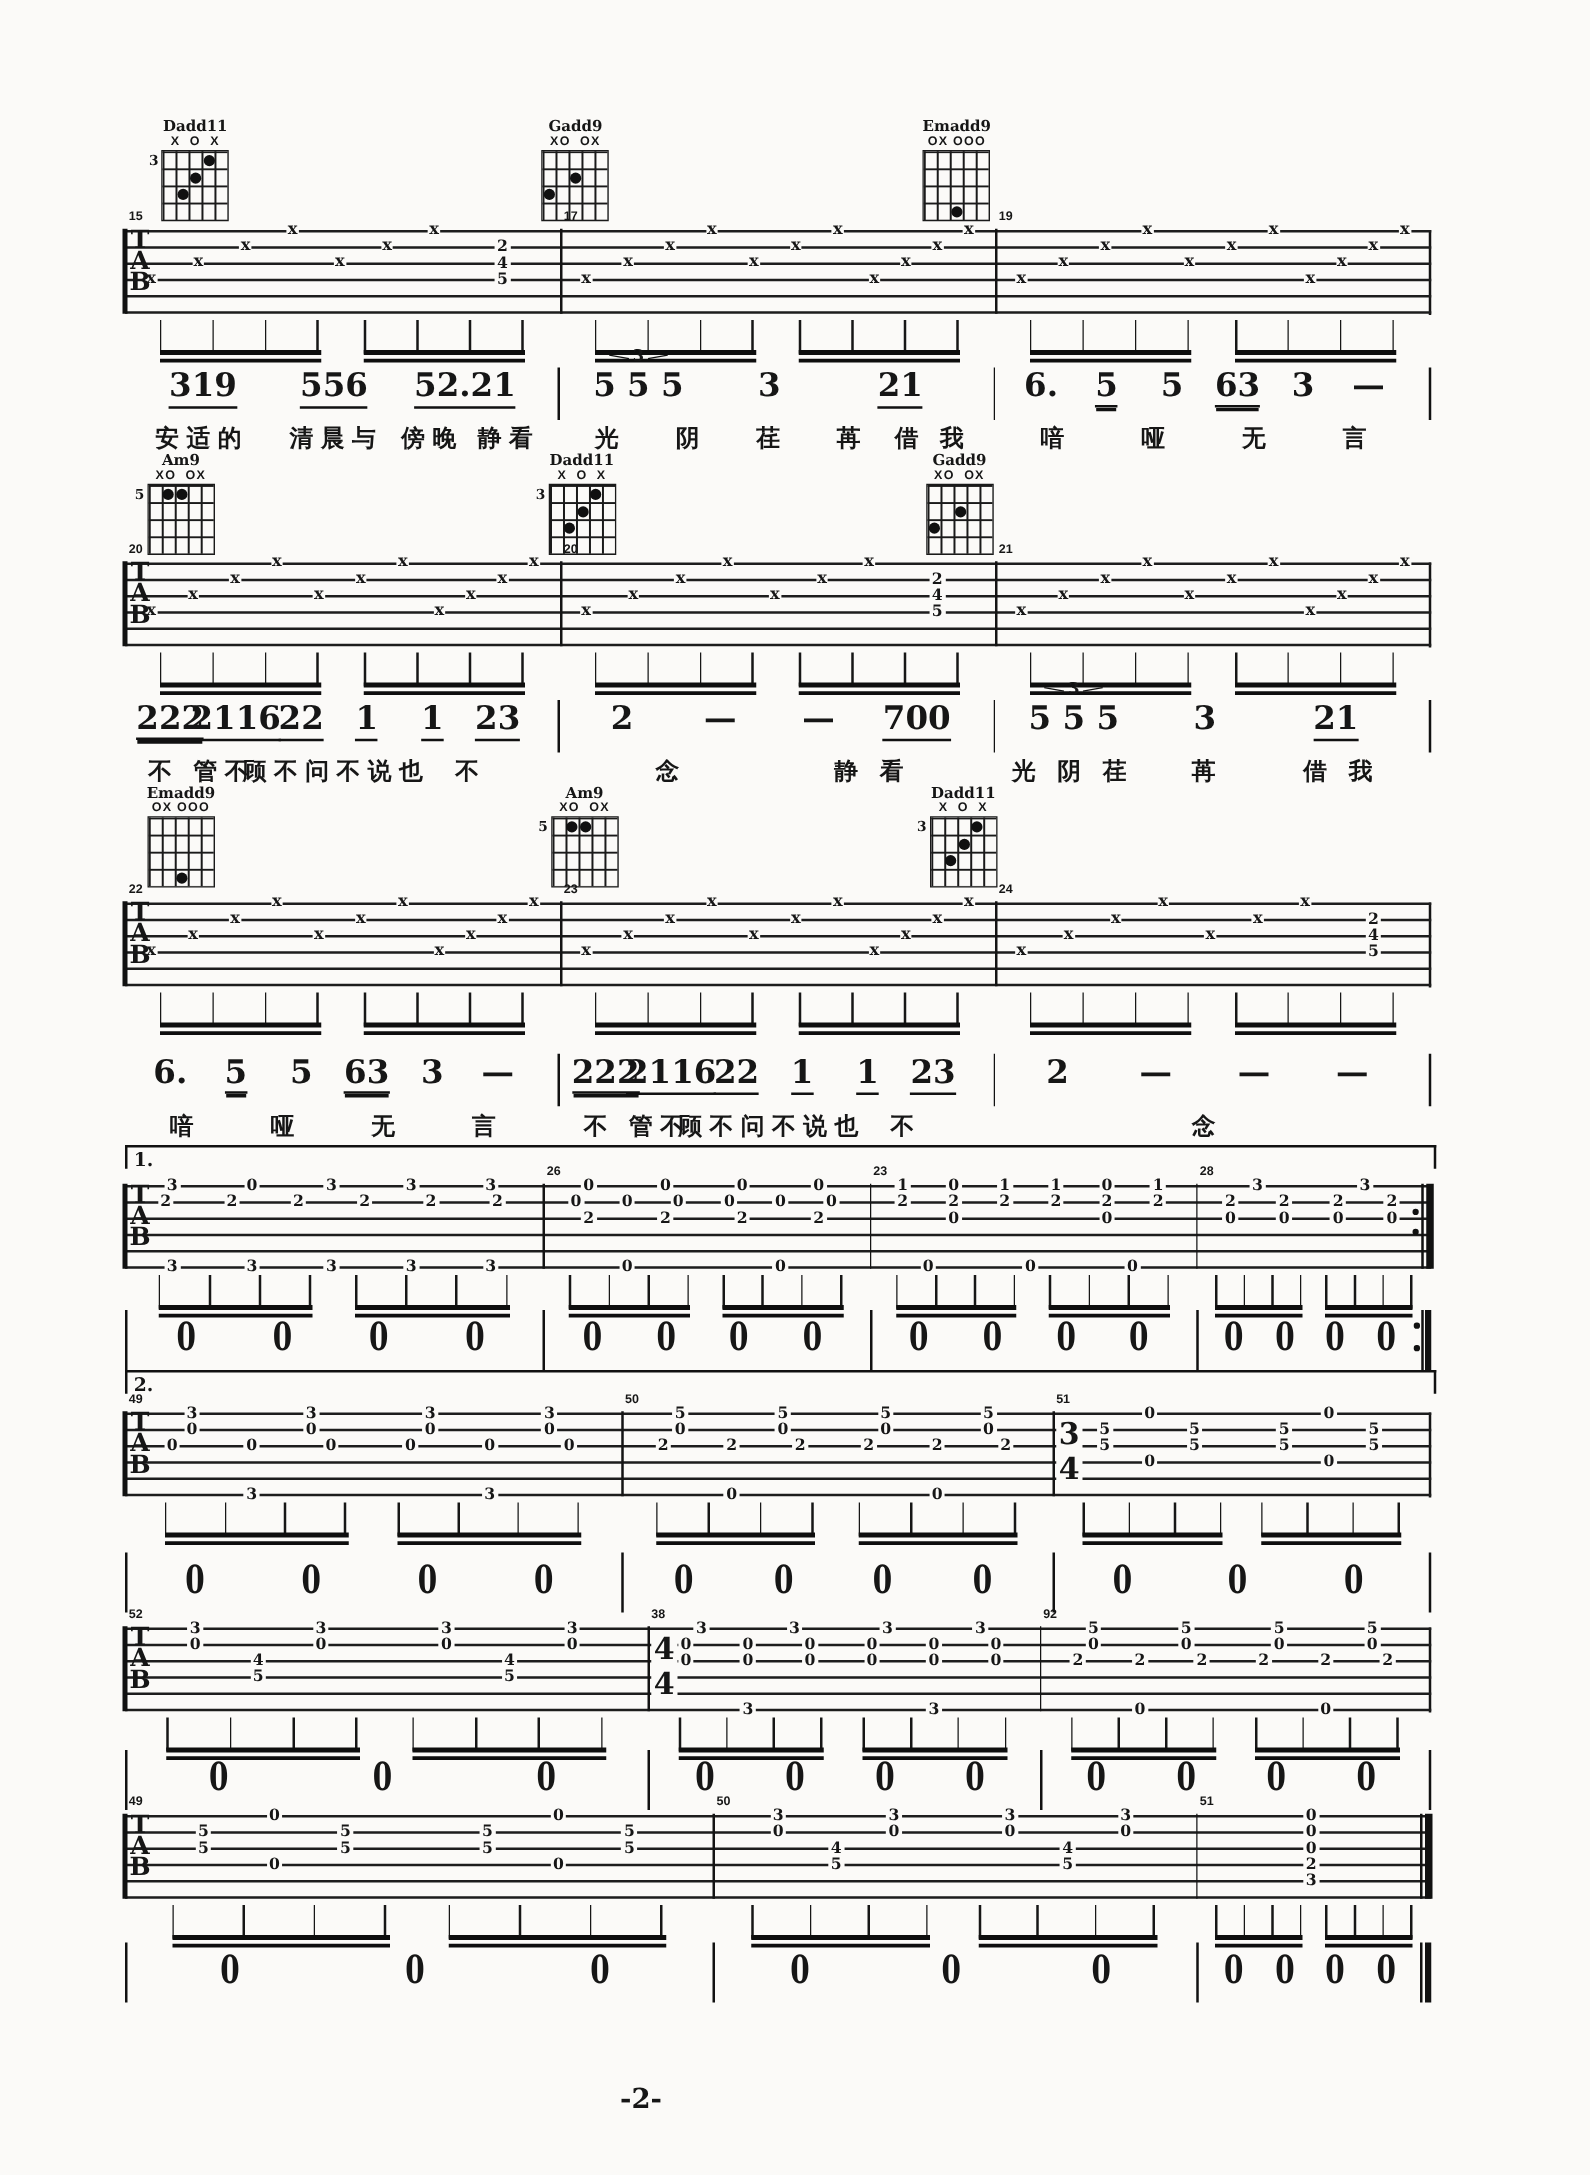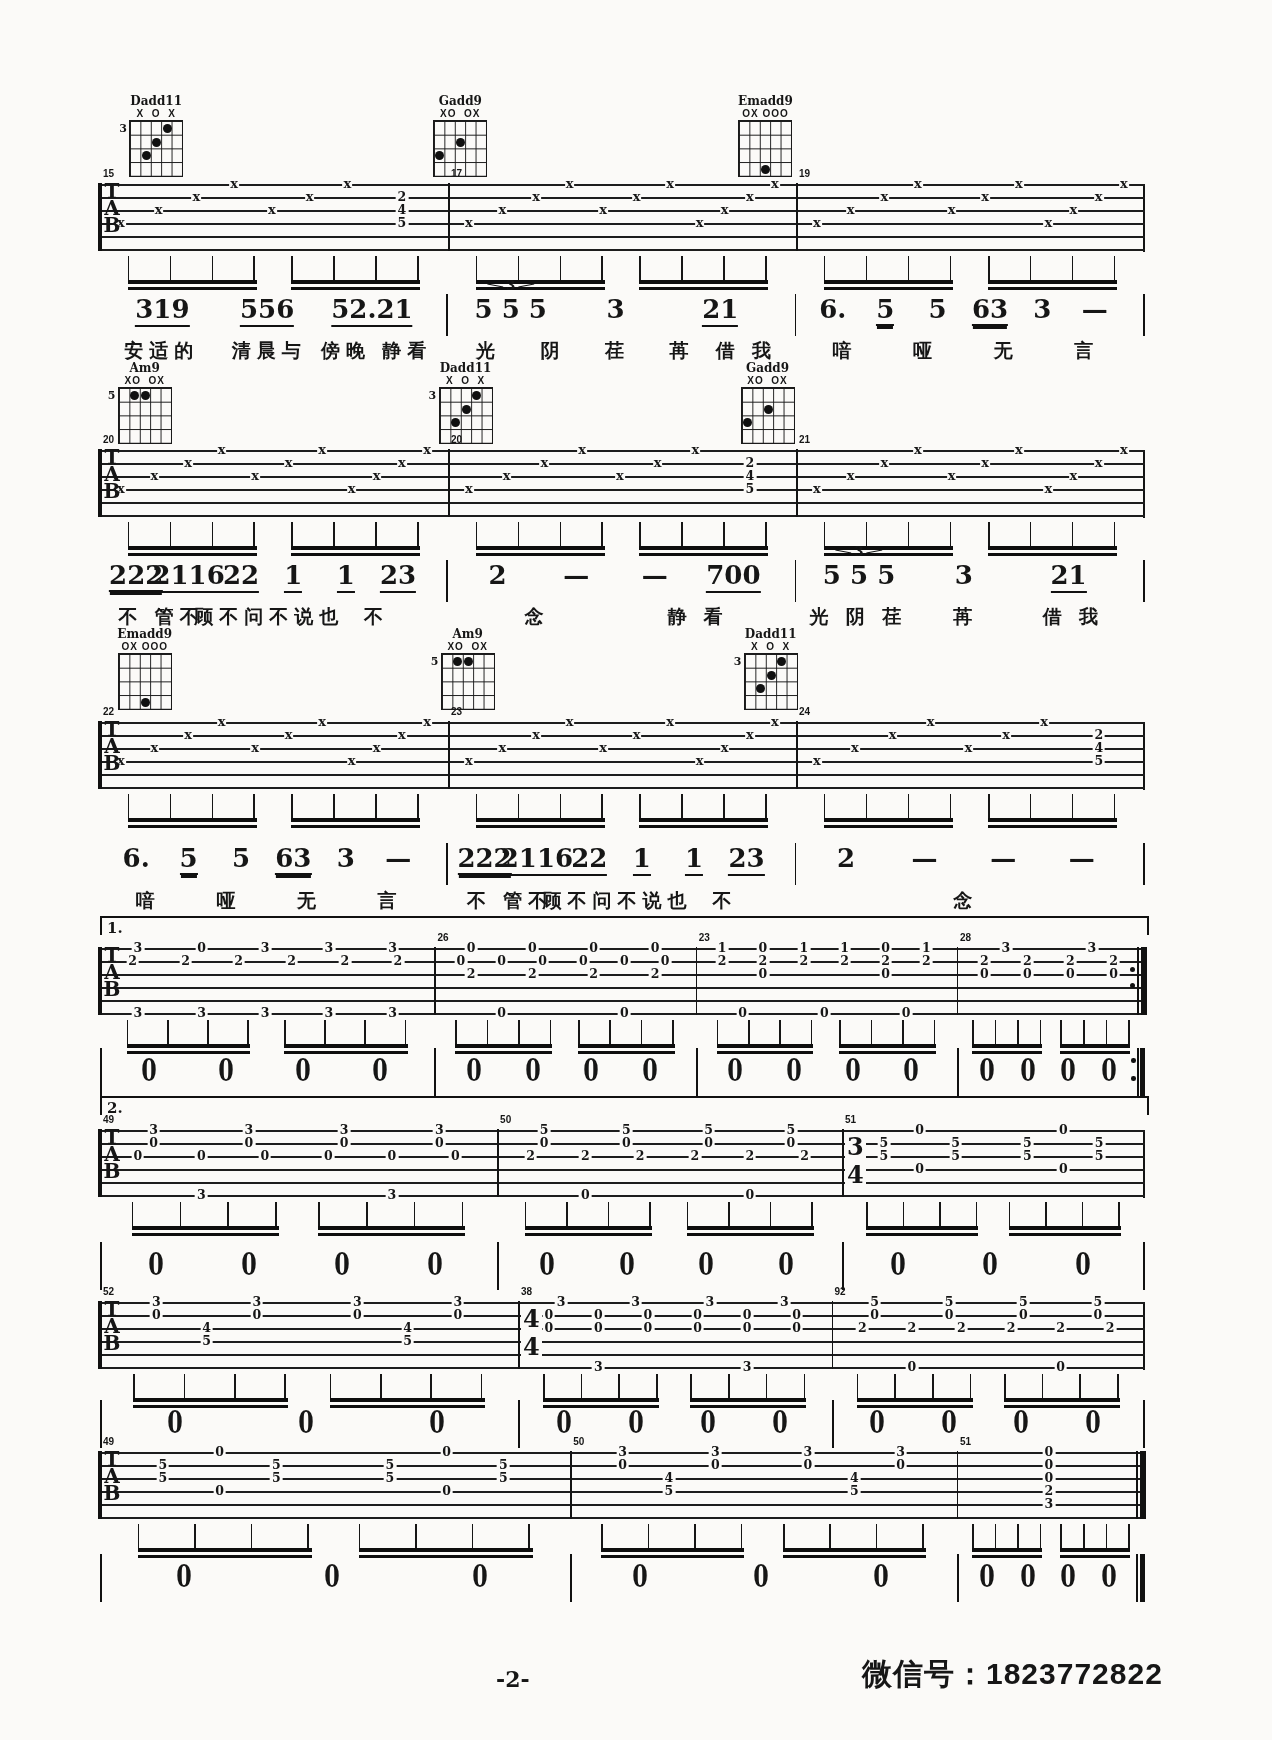--- a/index.html
+++ b/index.html
@@ -375,21 +375,21 @@
           <div class="abs jtok" style="left: 759.056px;">5 5 5<div class="abs tri">3</div></div>
           <div class="abs jtok" style="left: 863.833px;">3</div>
           <div class="abs jtok u1" style="left: 968.611px;">21</div>
           <div class="abs jbar" style="left: 1043px;"></div>
         </div>
         <div class="abs lrow" style="left: 100px; top: 604px; width: 1045px;">
           <div class="abs lyric" style="left: 61.7222px;">不 管不</div>
           <div class="abs lyric" style="left: 169.167px;">顾不问不说也</div>
           <div class="abs lyric" style="left: 276.611px;">不</div>
           <div class="abs lyric" style="left: 436.917px;">念</div>
-          <div class="abs lyric" style="left: 598.083px; font-family: Liberation Serif, serif;">静 看</div>
+          <div class="abs lyric" style="left: 598.083px;">静 看</div>
           <div class="abs lyric" style="left: 758.389px;">光 阴 荏</div>
           <div class="abs lyric" style="left: 865.833px;">苒</div>
           <div class="abs lyric" style="left: 973.278px;">借 我</div>
         </div>
       </div>
       <div class="abs" style="left: 0px; top: 0px;">
         <div class="abs chord" style="left: 116.72px; top: 628px;">
           <div class="cname">Emadd9</div>
           <div class="cmark">OX OOO</div>
           <div class="cgrid">
@@ -1098,14 +1098,13 @@
           <div class="abs zero" style="left: 887.163px;">0</div>
           <div class="abs zero" style="left: 927.688px;">0</div>
           <div class="abs zero" style="left: 968.212px;">0</div>
           <div class="abs zero" style="left: 1008.74px;">0</div>
           <div class="abs zbar" style="left: 1036px;"></div>
           <div class="abs zthick" style="left: 1040px;"></div>
         </div>
       </div>
     </div>
   <div class="abs pagenum" style="left:496px;top:1666px;">-2-</div>
-  <div class="abs wechat" style="left:862px;top:1654px;">微信号：1823772822</div>
 </div>
 
 </body></html>

